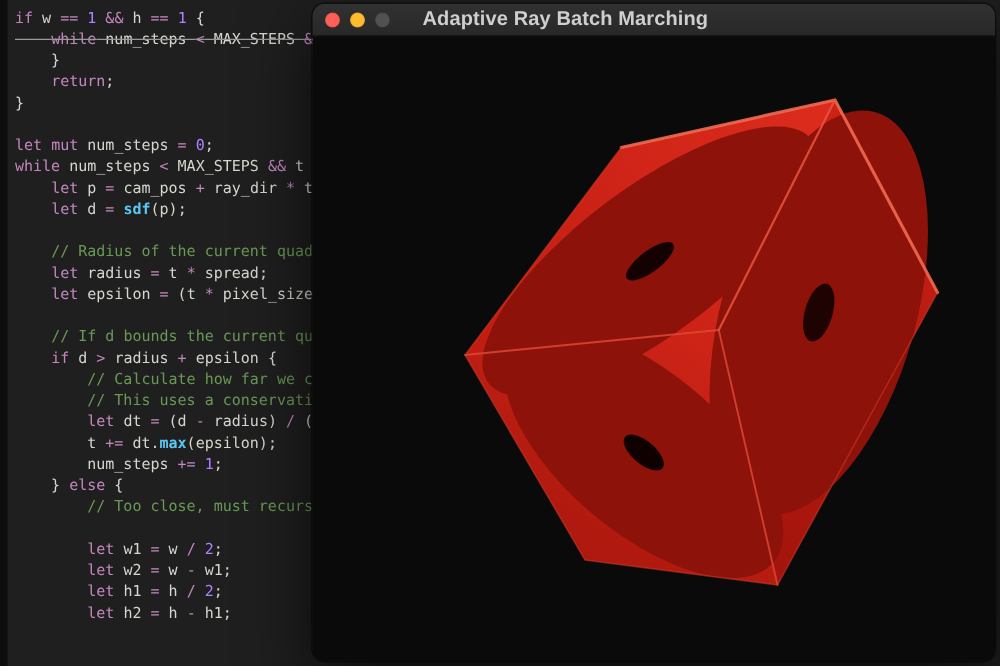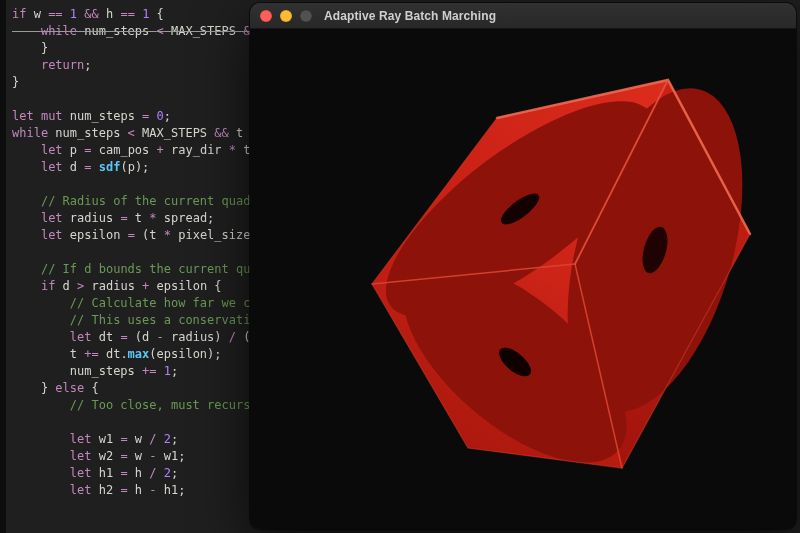--- a/index.html
+++ b/index.html
@@ -55,22 +55,22 @@
   .lights{display:flex;align-items:center;gap:8px;padding-left:10px;}
   .light{
     width:12px;height:12px;border-radius:50%;
     box-shadow:inset 0 0 1px rgba(0,0,0,.45);
     display:inline-block;
   }
   .light.red{background:var(--close,#FF5F57);}
   .light.yellow{background:var(--minimize,#FEBC2E);}
   .light.gray{background:var(--zoom_disabled,#515151);}
   .titlebar .title{
-    margin-left:12px;
-    font-size:12px;font-weight:bold;color:#cfcfcf;
+    margin-left:26px;
+    font-size:16px;font-weight:bold;color:#cfcfcf;
     letter-spacing:.1px;
     white-space:nowrap;
   }
   .content{
     flex:1 1 auto;position:relative;
     background:var(--window_bg,#0A0A0A);
   }
   .content svg{position:absolute;inset:0;display:block;}
 </style>
 </head>

